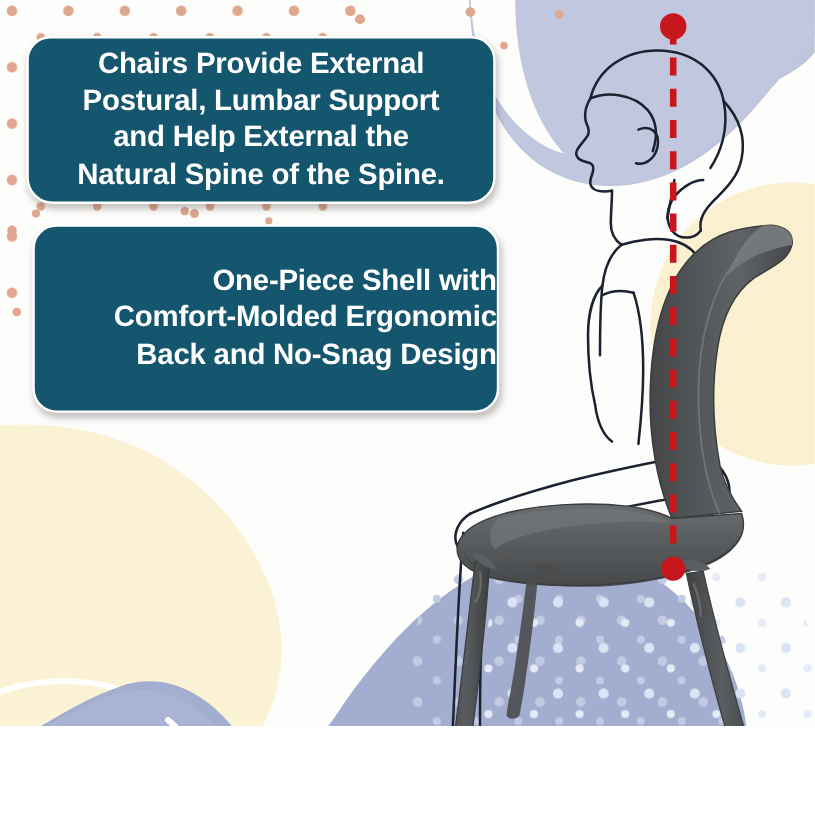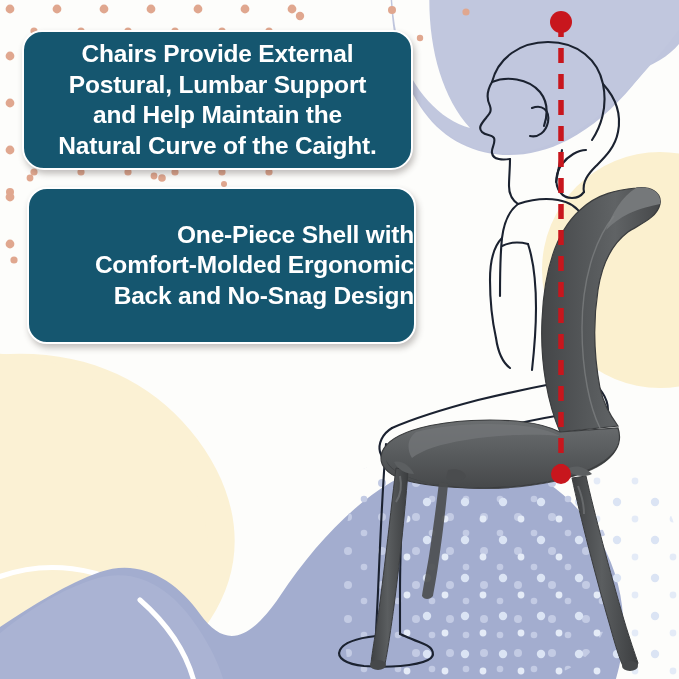--- a/index.html
+++ b/index.html
@@ -5,21 +5,21 @@
 <style>
   * { box-sizing: border-box; margin: 0; padding: 0; }
   html, body {
     width: 679px; height: 679px;
     font-family: "Liberation Sans", sans-serif;
     background: #ffffff;
     overflow: hidden;
   }
   #stage {
     position: relative;
-    width: 679px; height: 679px;
+    width: 679px; height: 605px;
     background: #fdfdfb;
     overflow: hidden;
   }
   #bg-svg, #art-svg {
     position: absolute; left: 0; top: 0;
     width: 679px; height: 679px;
     display: block;
   }
   #bg-svg { z-index: 1; }
   #art-svg { z-index: 2; }
@@ -294,22 +294,22 @@
     <g>
       <line x1="561" y1="22" x2="561" y2="472" stroke="#c8161d" stroke-width="5.5" stroke-dasharray="15 11" stroke-linecap="butt"></line>
       <circle cx="561" cy="22" r="11" fill="#c8161d"></circle>
       <circle cx="561" cy="474" r="10" fill="#c8161d"></circle>
     </g>
   </svg>
 
   <div class="callout" id="callout-1">
     <span class="ln">Chairs Provide External</span>
     <span class="ln">Postural, Lumbar Support</span>
-    <span class="ln">and Help Maintain the</span>
-    <span class="ln">Natural Curve of the Caight.</span>
+    <span class="ln">and Help External the</span>
+    <span class="ln">Natural Spine of the Spine.</span>
   </div>
 
   <div class="callout" id="callout-2">
     <span class="ln">One-Piece Shell with</span>
     <span class="ln">Comfort-Molded Ergonomic</span>
     <span class="ln">Back and No-Snag Design</span>
   </div>
 
 </div>
 

